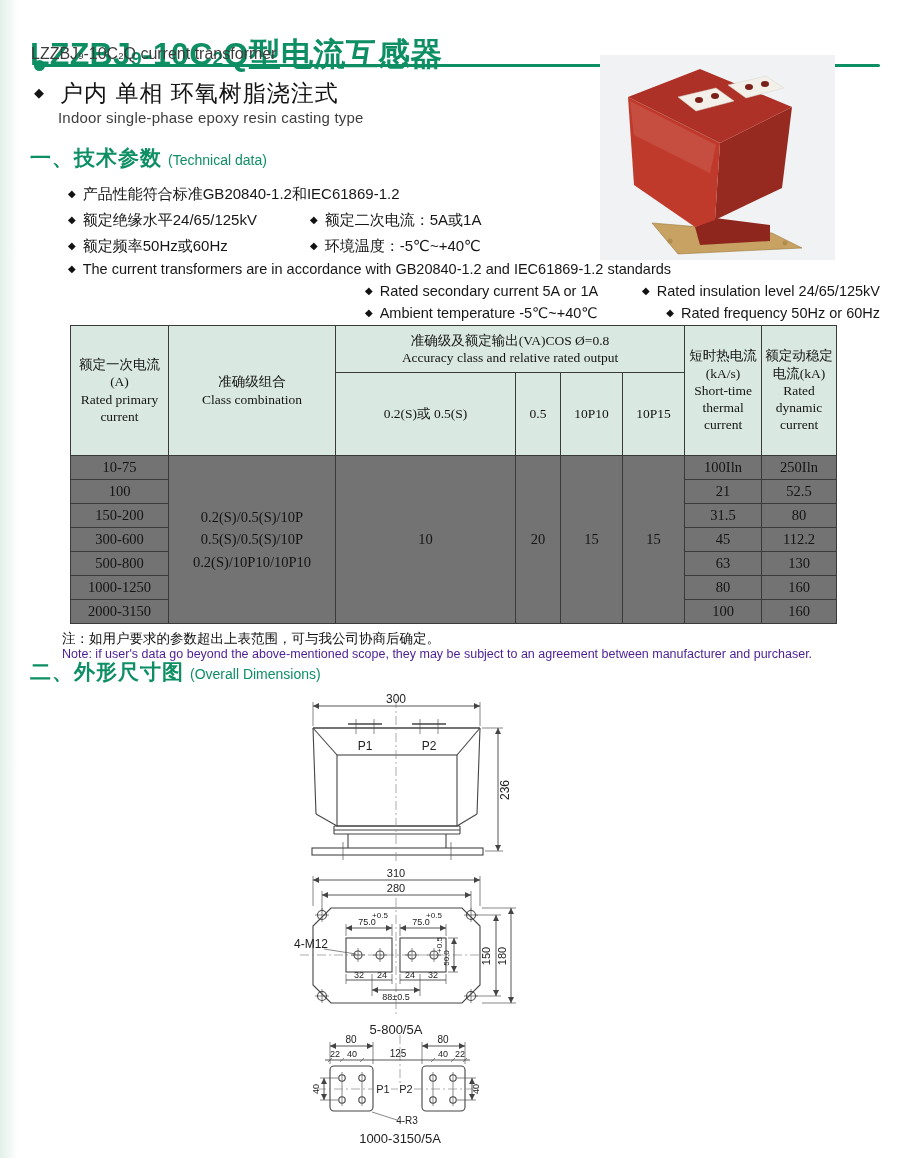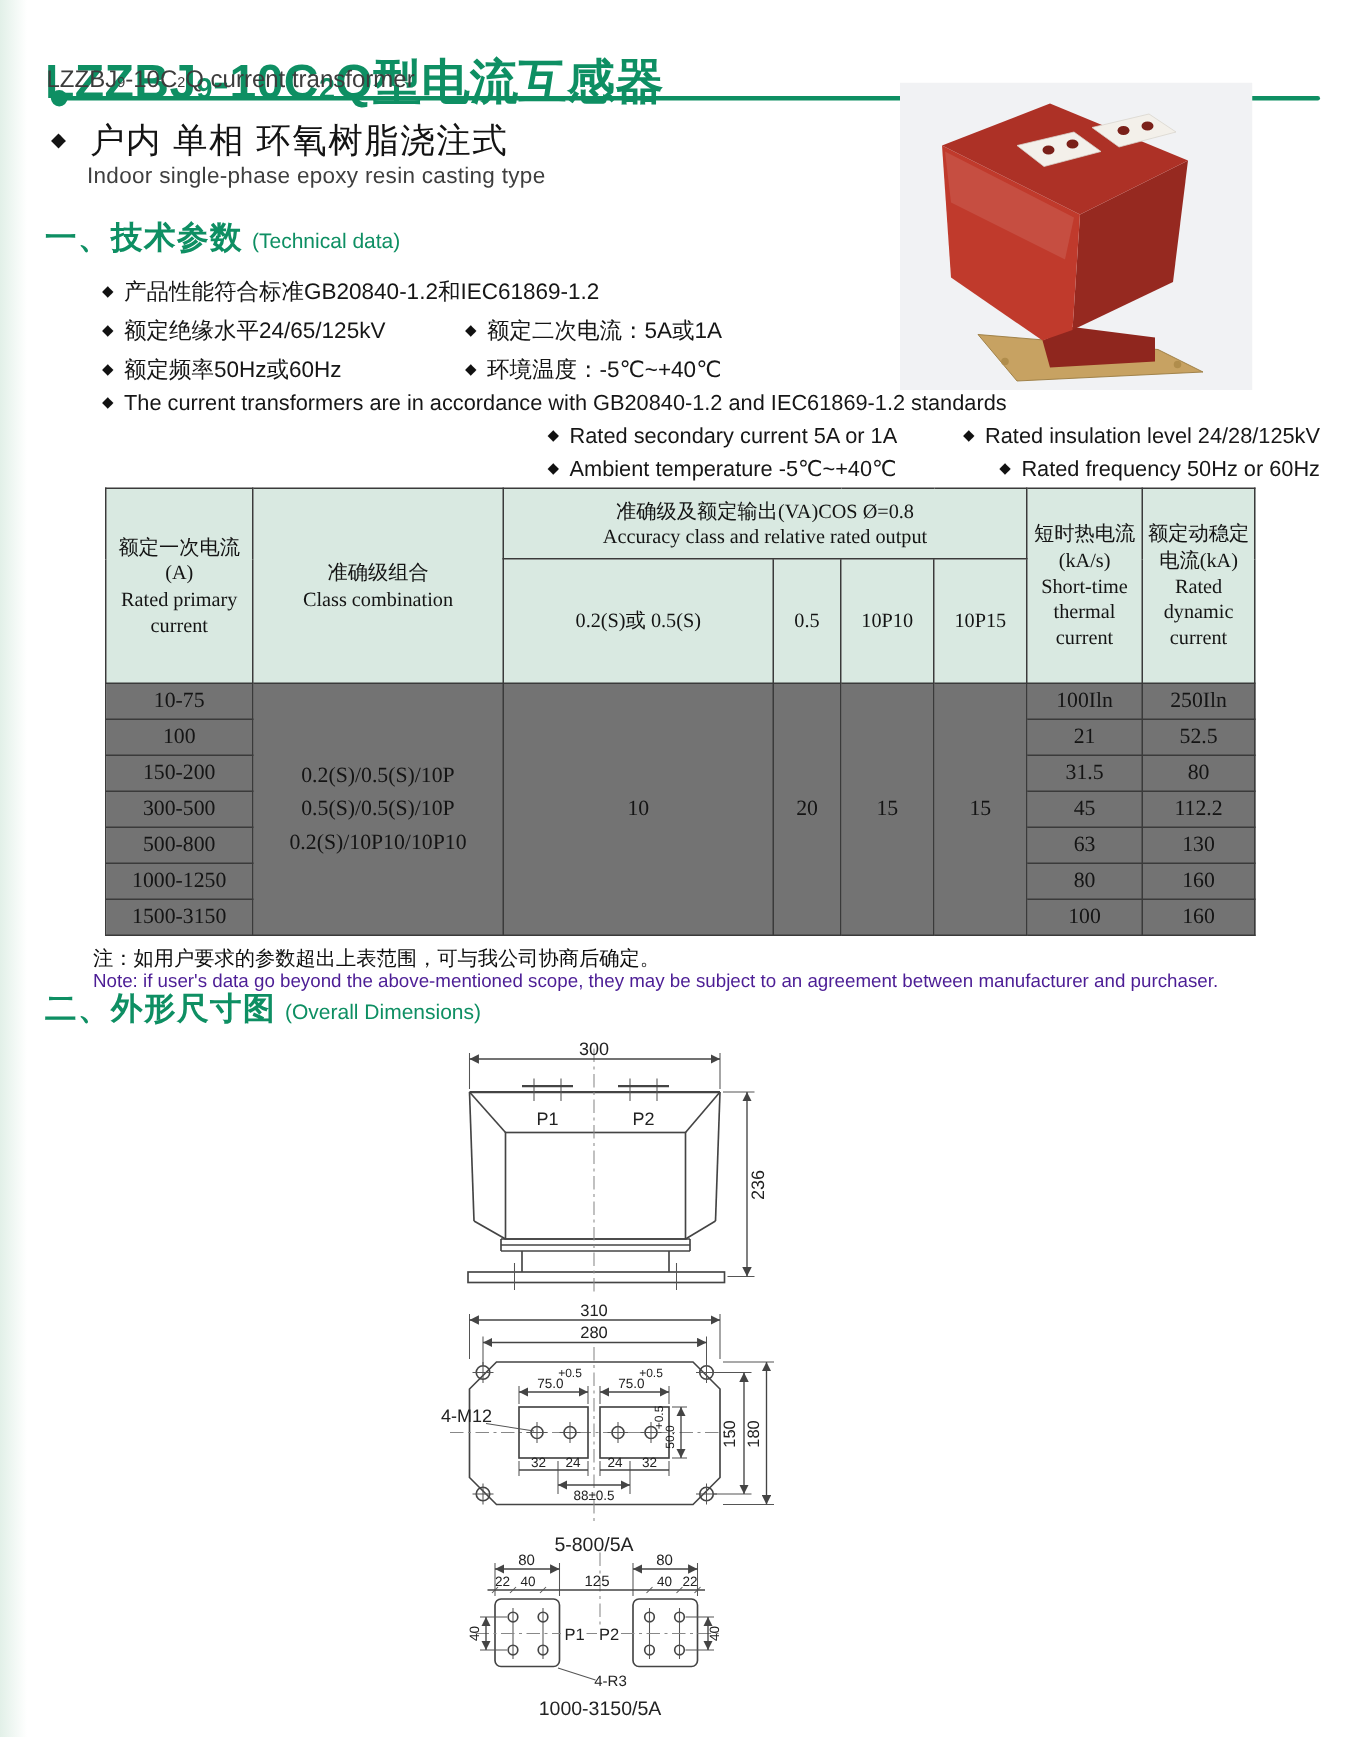--- a/index.html
+++ b/index.html
@@ -101,21 +101,21 @@
 
   <div class="sec-head" style="top:144px;">
     <span class="sec-cn">一、技术参数</span><span class="sec-en">(Technical data)</span>
   </div>
 
   <div class="bullets">
     <div class="brow row-cn" style="top:5px;"><span class="b-icon">◆</span><span>产品性能符合标准GB20840-1.2和IEC61869-1.2</span></div>
     <div class="brow row-cn" style="top:31px;width:812px;"><span class="b-icon">◆</span><span>额定绝缘水平24/65/125kV</span><span class="bcol2" style="left:242px;"><span class="b-icon">◆</span><span>额定二次电流：5A或1A</span></span></div>
     <div class="brow row-cn" style="top:57px;width:812px;"><span class="b-icon">◆</span><span>额定频率50Hz或60Hz</span><span class="bcol2" style="left:242px;"><span class="b-icon">◆</span><span>环境温度：-5℃~+40℃</span></span></div>
     <div class="brow row-en" style="top:81px;"><span class="b-icon">◆</span><span>The current transformers are in accordance with GB20840-1.2 and IEC61869-1.2 standards</span></div>
-    <div class="brow row-en" style="top:103px;width:812px;"><span class="b-icon">◆</span><span>Rated  insulation level 24/28/125kV</span><span class="bcol2" style="left:297px;"><span class="b-icon">◆</span><span>Rated  secondary current 5A or 1A</span></span></div>
+    <div class="brow row-en" style="top:103px;width:812px;"><span class="b-icon">◆</span><span>Rated  insulation level 24/65/125kV</span><span class="bcol2" style="left:297px;"><span class="b-icon">◆</span><span>Rated  secondary current 5A or 1A</span></span></div>
     <div class="brow row-en" style="top:125px;width:812px;"><span class="b-icon">◆</span><span>Rated  frequency 50Hz or 60Hz</span><span class="bcol2" style="left:297px;"><span class="b-icon">◆</span><span>Ambient temperature  -5℃~+40℃</span></span></div>
   </div>
 
   <table class="ct">
     <colgroup>
       <col style="width:98px">
         <col style="width:167px">
         <col style="width:180px">
         <col style="width:45px">
       <col style="width:62px">
@@ -170,36 +170,36 @@
           <td>100</td>
           <td>21</td>
           <td>52.5</td>
         </tr>
     <tr>
           <td>150-200</td>
           <td>31.5</td>
           <td>80</td>
         </tr>
     <tr>
-          <td>300-500</td>
+          <td>300-600</td>
           <td>45</td>
           <td>112.2</td>
         </tr>
     <tr>
           <td>500-800</td>
           <td>63</td>
           <td>130</td>
         </tr>
     <tr>
           <td>1000-1250</td>
           <td>80</td>
           <td>160</td>
         </tr>
     <tr>
-          <td>1500-3150</td>
+          <td>2000-3150</td>
           <td>100</td>
           <td>160</td>
         </tr>
   </tbody>
     </table>
 
   <div class="note-cn">注：如用户要求的参数超出上表范围，可与我公司协商后确定。</div>
   <div class="note-en">Note: if user's data go beyond the above-mentioned scope, they may be subject to an agreement between manufacturer and purchaser.</div>
 
   <div class="sec-head" style="top:658px;">

